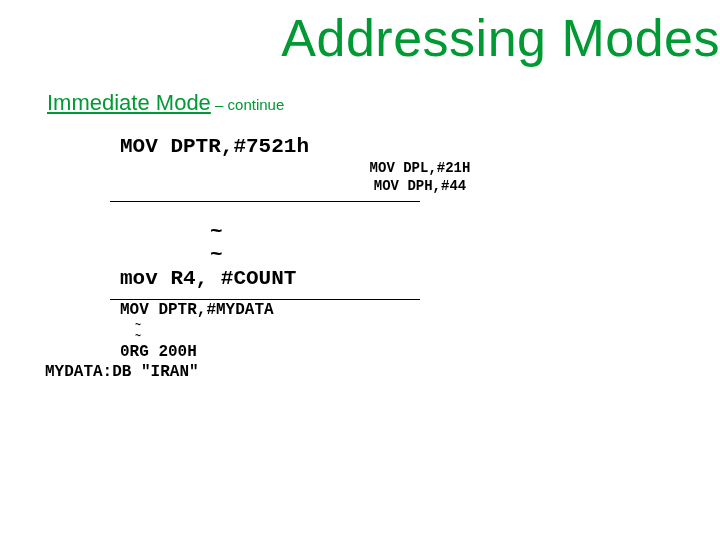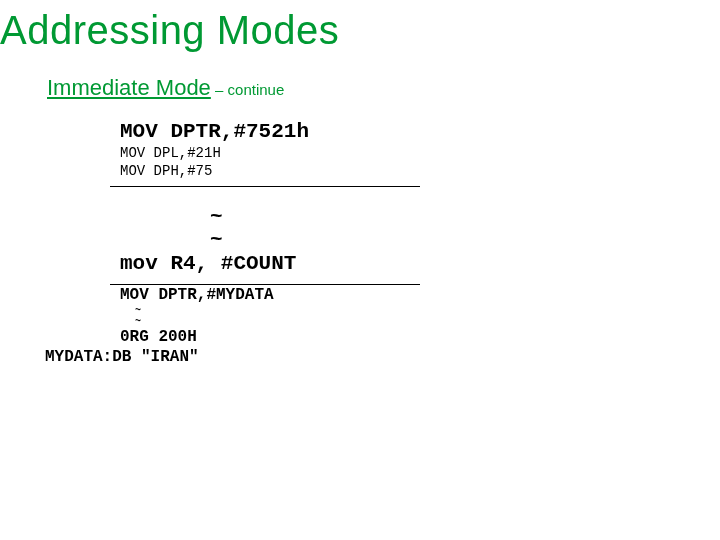--- a/index.html
+++ b/index.html
@@ -13,23 +13,23 @@
   }
   .slide {
     position: relative;
     width: 720px;
     height: 540px;
     box-sizing: border-box;
   }
   .title {
     font-family: "Comic Sans MS", "Comic Sans", cursive, sans-serif;
     color: #009933;
-    font-size: 40px;
+    font-size: 52px;
     font-weight: 400;
-    text-align: left;
+    text-align: right;
     padding-top: 8px;
     letter-spacing: 0.5px;
   }
   .subtitle {
     margin-left: 47px;
     margin-top: 22px;
     font-family: "Comic Sans MS", "Comic Sans", cursive, sans-serif;
     color: #009933;
     font-size: 22px;
   }
@@ -45,22 +45,23 @@
     margin-top: 18px;
     font-family: "Courier New", Courier, monospace;
     color: #000;
     line-height: 1.25;
   }
   .codeblock .bold {
     font-weight: bold;
     font-size: 21px;
   }
   .codeblock .reg {
-    font-weight: normal;
+    font-weight: bold;
     font-size: 14px;
+    text-align: center;
   }
   .hr {
     border: none;
     border-top: 1.2px solid #000;
     margin: 6px 0 0 0;
     width: 310px;
     margin-left: 110px;
   }
   .block3 {
     margin-left: 45px;
@@ -86,21 +87,21 @@
 
   <div class="title">Addressing Modes</div>
 
   <div class="subtitle">
     <span class="mode">Immediate Mode</span><span class="cont"> – continue</span>
   </div>
 
   <div class="codeblock">
     <div class="bold">MOV DPTR,#7521h</div>
     <div class="reg">MOV DPL,#21H</div>
-    <div class="reg">MOV DPH,#75</div>
+    <div class="reg">MOV DPH,#44</div>
   </div>
 
   <hr class="hr">
 
   <div class="codeblock">
     <div class="tilde bold">~</div>
     <div class="tilde bold">~</div>
     <div class="bold">mov R4, #COUNT</div>
   </div>
 

